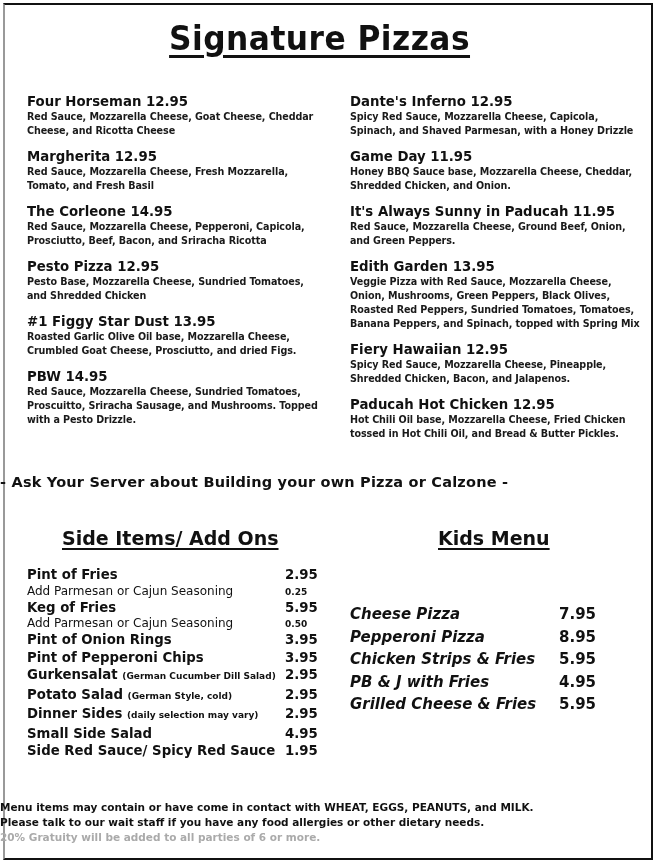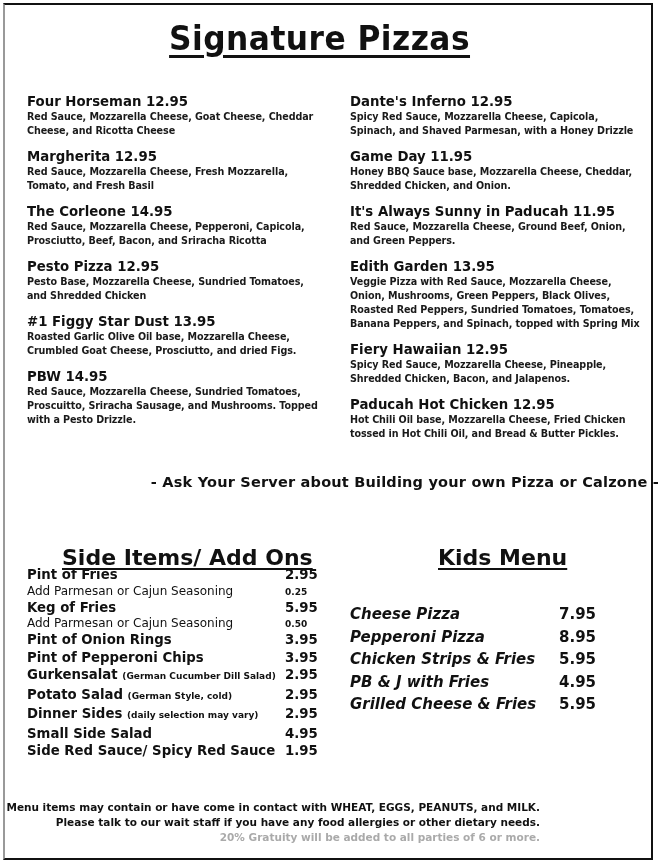--- a/index.html
+++ b/index.html
@@ -13,39 +13,39 @@
              letter-spacing: 0.5px; }
     .title span { text-decoration: underline; text-decoration-thickness: 3px; text-underline-offset: 5px;
                   transform: scaleX(0.92); display: inline-block; }
     .col { position: absolute; top: 93px; width: 300px; }
     .col.left { left: 27px; }
     .col.right { left: 350px; }
     .pizza { margin-bottom: 10px; }
     .pizza-name { font-weight: bold; font-size: 13.3px; line-height: 17px; white-space: nowrap; }
     .pizza-desc { font-weight: bold; font-size: 9.6px; line-height: 14px; color: #1a1a1a;
                   white-space: nowrap; letter-spacing: -0.1px; }
-    .ask { position: absolute; top: 474px; left: 0; width: 659px; text-align: right;
+    .ask { position: absolute; top: 474px; left: 0; width: 659px; text-align: left;
            font-weight: bold; font-size: 14.5px; letter-spacing: 0.2px; }
-    .section-title { position: absolute; top: 527px; font-weight: bold; font-size: 22px;
-                     text-decoration: underline; text-decoration-thickness: 2px; text-underline-offset: 3px; margin-top: 18px; }
+    .section-title { position: absolute; top: 527px; font-weight: bold; font-size: 19px;
+                     text-decoration: underline; text-decoration-thickness: 2px; text-underline-offset: 3px; }
     .sides-title { left: 62px; }
     .kids-title { left: 438px; }
     .sides { position: absolute; left: 27px; top: 566px; width: 290px; }
     .side-row { display: flex; justify-content: space-between; align-items: baseline; }
     .side-name { font-weight: bold; font-size: 13.3px; line-height: 17.5px; white-space: nowrap; }
     .side-note { font-weight: bold; font-size: 9px; margin-top: 44px; }
     .side-price { font-weight: bold; font-size: 13.3px; width: 32px; text-align: left; }
     .sub-row { display: flex; justify-content: space-between; align-items: baseline; }
     .sub-name { font-weight: normal; font-size: 12px; line-height: 15px; white-space: nowrap; }
     .sub-price { font-weight: bold; font-size: 9px; width: 32px; text-align: left; }
     .kids { position: absolute; left: 350px; top: 603px; width: 245px; }
     .kid-row { display: flex; justify-content: space-between; align-items: baseline; }
     .kid-name { font-weight: bold; font-size: 15px; line-height: 22.5px; white-space: nowrap; font-style: italic; }
     .kid-price { font-weight: bold; font-size: 15px; width: 36px; text-align: left; }
-    .footer { position: absolute; top: 800px; left: 0; width: 540px; text-align: right;
+    .footer { position: absolute; top: 800px; left: 0; width: 540px; text-align: left;
               font-weight: bold; font-size: 10.5px; line-height: 15px; }
     .footer .gratuity { color: #aaaaaa; }
   </style>
 </head>
 <body>
 
 <div class="frame"></div>
 
 <div class="title"><span>Signature Pizzas</span></div>
 

